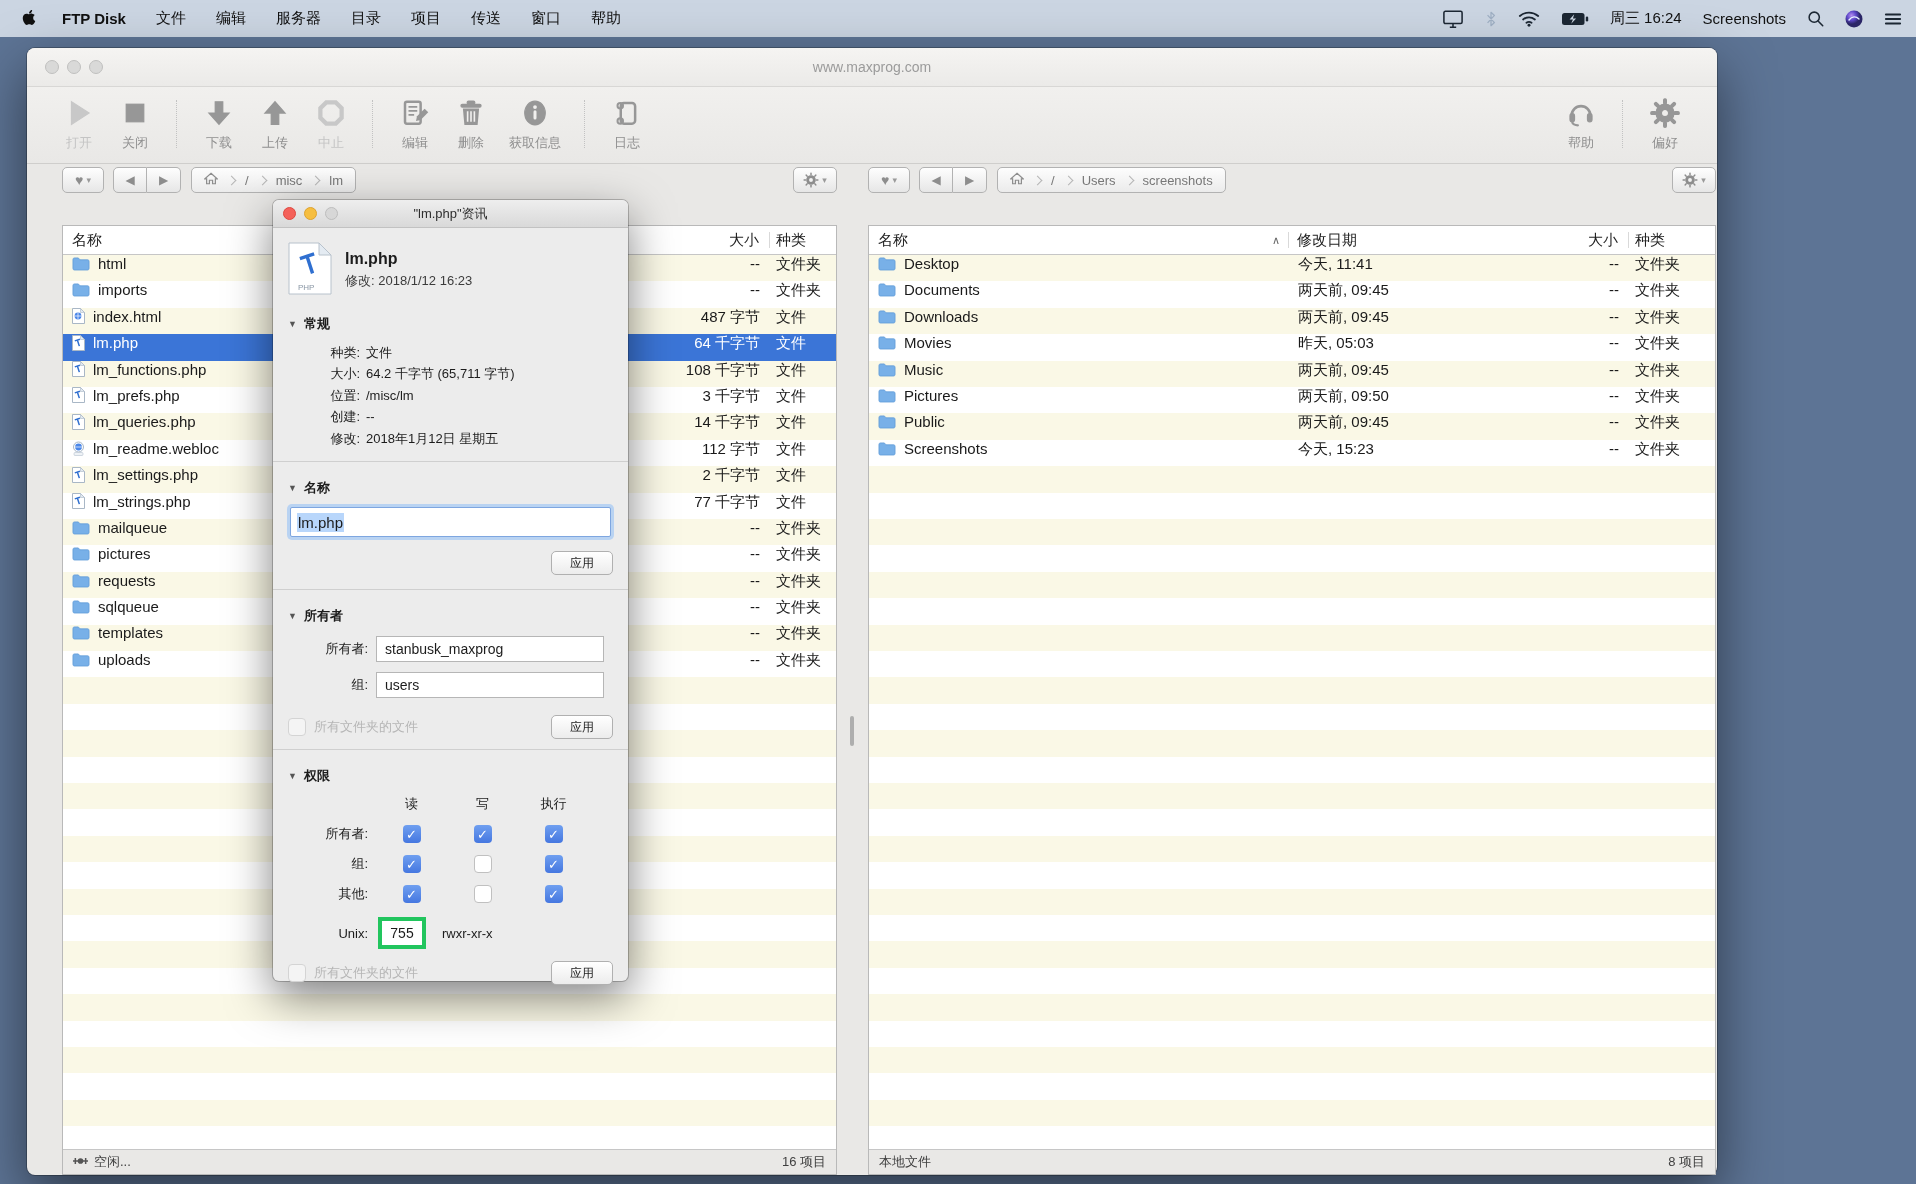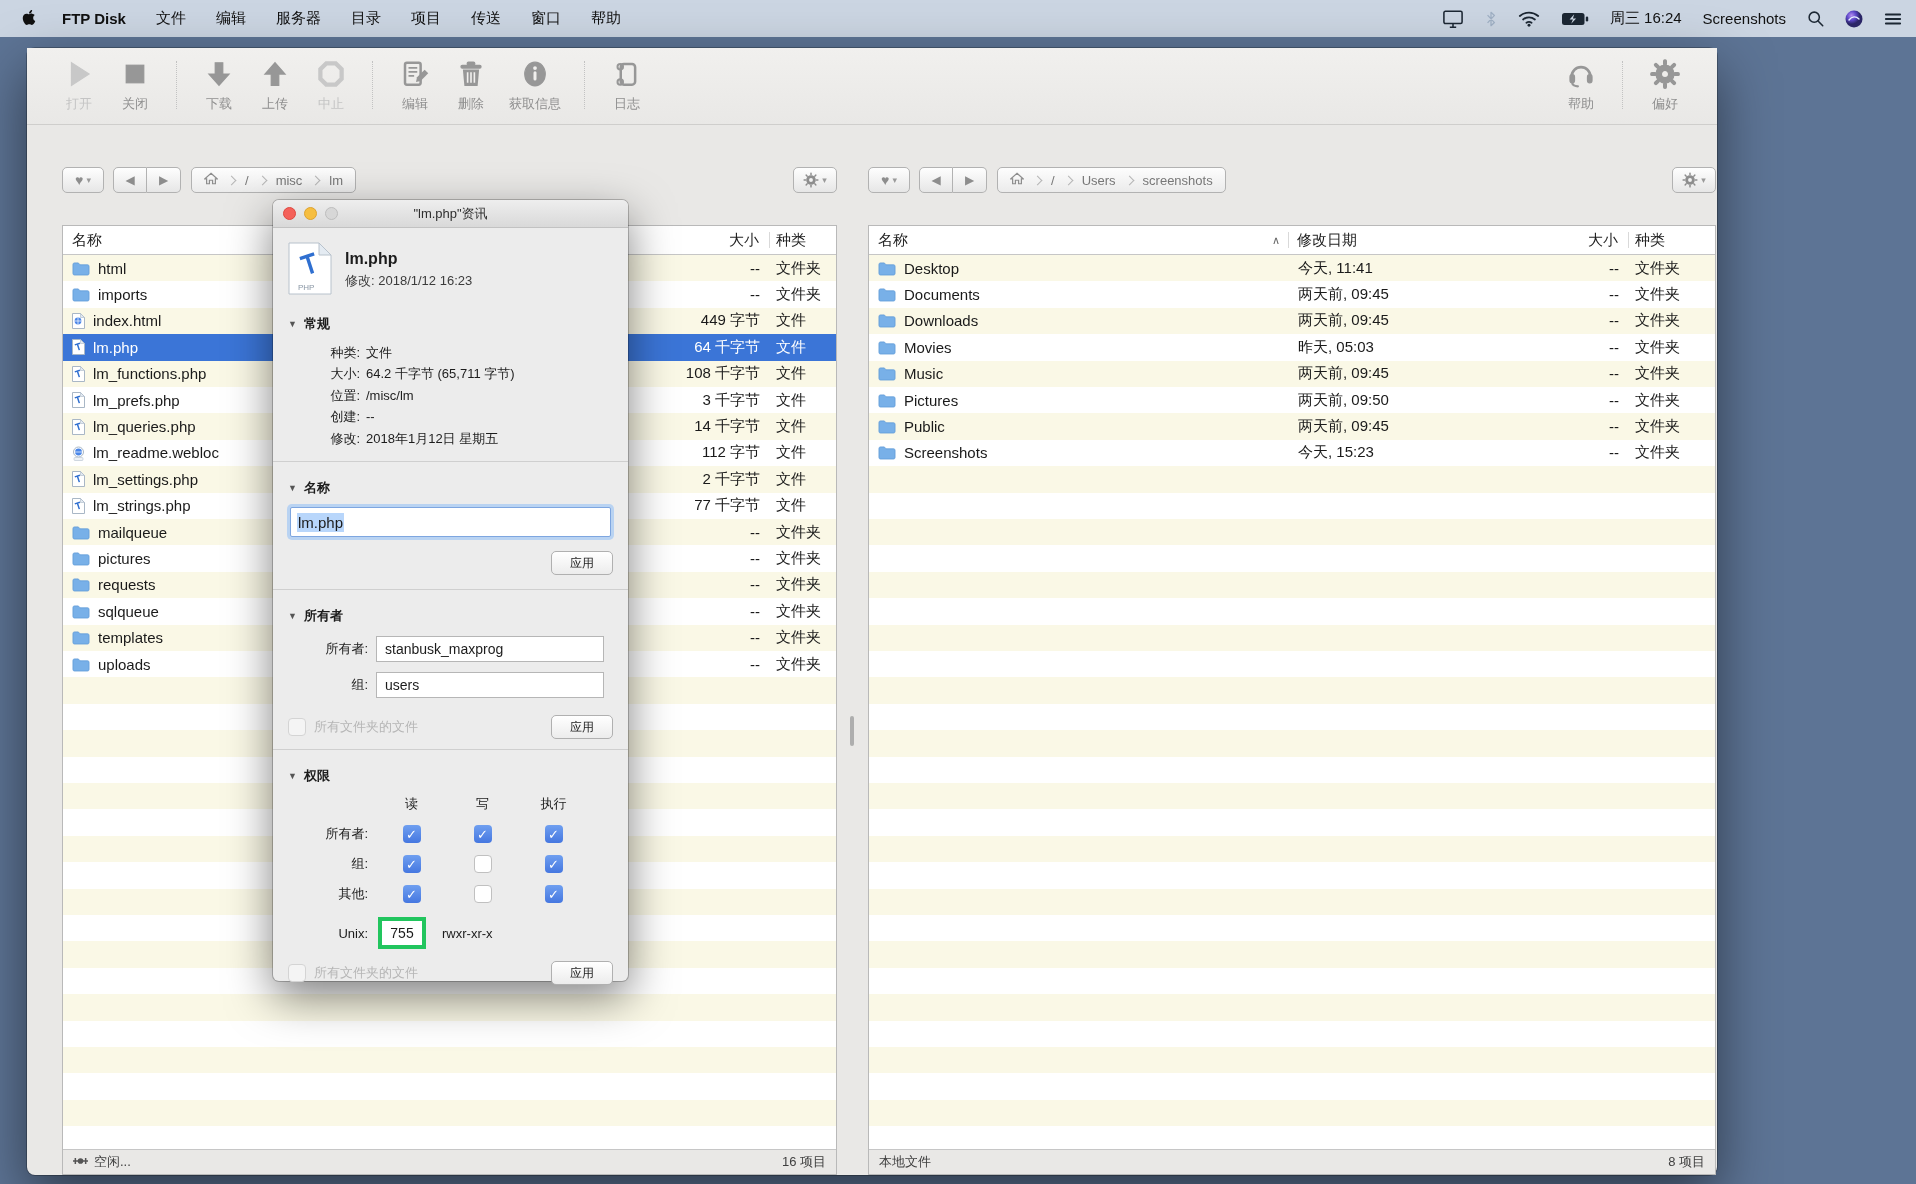--- a/index.html
+++ b/index.html
@@ -61,21 +61,21 @@
   .pb-gear{width:44px;margin-left:auto;gap:3px;}
   
   .pane{position:absolute;top:177px;height:950px;background:#fff;
     border:1px solid #b9b9b9;box-sizing:border-box;display:flex;flex-direction:column;}
   #left-pane{left:35px;width:775px;}
   #right-pane{left:841px;width:848px;}
   .pane-header{height:28px;flex:0 0 28px;border-bottom:1px solid #c6c6c6;display:flex;
     align-items:center;font-size:15px;color:#1d1d1d;background:#fff;}
   .pane-body{flex:1;overflow:hidden;
     background:repeating-linear-gradient(to bottom,#faf8e6 0,#faf8e6 26.4px,#ffffff 26.4px,#ffffff 52.8px);}
-  .row{height:26.4px;display:flex;align-items:center;font-size:15px;color:#1a1a1a;cursor:default;}
+  .row{height:26.4px;display:flex;align-items:flex-start;font-size:15px;color:#1a1a1a;cursor:default;}
   .row.selected{background:#3b75d7;color:#fff;}
   .col-name{flex:1;display:flex;align-items:center;padding-left:9px;gap:8px;min-width:0;}
   .col-size{text-align:right;padding-right:10px;box-sizing:border-box;}
   #left-pane .col-size{width:150px;}
   #right-pane .col-size{width:80px;}
   .col-kind{box-sizing:border-box;padding-left:6px;}
   #left-pane .col-kind{width:66px;}
   #right-pane .col-kind{width:86px;}
   .col-date{width:259px;box-sizing:border-box;padding-left:8px;}
   .sort-caret{margin-left:auto;font-size:11px;color:#666;padding-right:8px;}
@@ -217,20 +217,28 @@
         </span>
       <span>
           <svg width="18" height="16" viewBox="0 0 20 18">
             <path d="M2 4h16M2 9h16M2 14h16" stroke="#1c2733" stroke-width="2.2" stroke-linecap="round"></path>
           </svg>
         </span>
     </div>
   </div>
 
   <div id="window">
+    <div id="titlebar">
+      <div class="lights">
+        <span class="light"></span>
+        <span class="light"></span>
+        <span class="light"></span>
+      </div>
+      <span id="win-title">www.maxprog.com</span>
+    </div>
 
     <div id="toolbar">
       <div id="toolbar-left">
           <div class="tool dim">
             <span><svg viewBox="0 0 24 24">
                 <polygon class="glyph" points="6,3 20,12 6,21"></polygon>
               </svg></span>
             <span>打开</span>
           </div>
           <div class="tool">
@@ -460,21 +468,21 @@
               <span>
                 <svg class="fi" width="13" height="16" viewBox="0 0 13 16">
                   <path d="M.5.5h8l4 4v11h-12z" fill="#fff" stroke="#a9b7c6"></path>
                   <path d="M8.5.5l4 4h-4z" fill="#e2e9f1" stroke="#a9b7c6" stroke-width=".6"></path>
                   <circle cx="6" cy="8" r="3.4" fill="#4a86e8"></circle>
                   <path d="M2.6 8h6.8M6 4.6v6.8" stroke="#fff" stroke-width=".7"></path>
                 </svg>
               </span>
               <span>index.html</span>
             </div>
-            <div class="col-size">449 字节</div>
+            <div class="col-size">487 字节</div>
             <div class="col-kind">文件</div>
           </div>
           <div class="row selected">
             <div class="col-name">
               <span>
                 <svg class="fi" width="13" height="16" viewBox="0 0 13 16">
                   <path d="M.5.5h8l4 4v11h-12z" fill="#fff" stroke="#a9b7c6"></path>
                   <path d="M8.5.5l4 4h-4z" fill="#e2e9f1" stroke="#a9b7c6" stroke-width=".6"></path>
                   <g transform="rotate(-18 6 8)">
                     <path d="M3.6 5h5.4M6.3 5v6.4" stroke="#2f6fd0" stroke-width="1.5" fill="none"></path>

